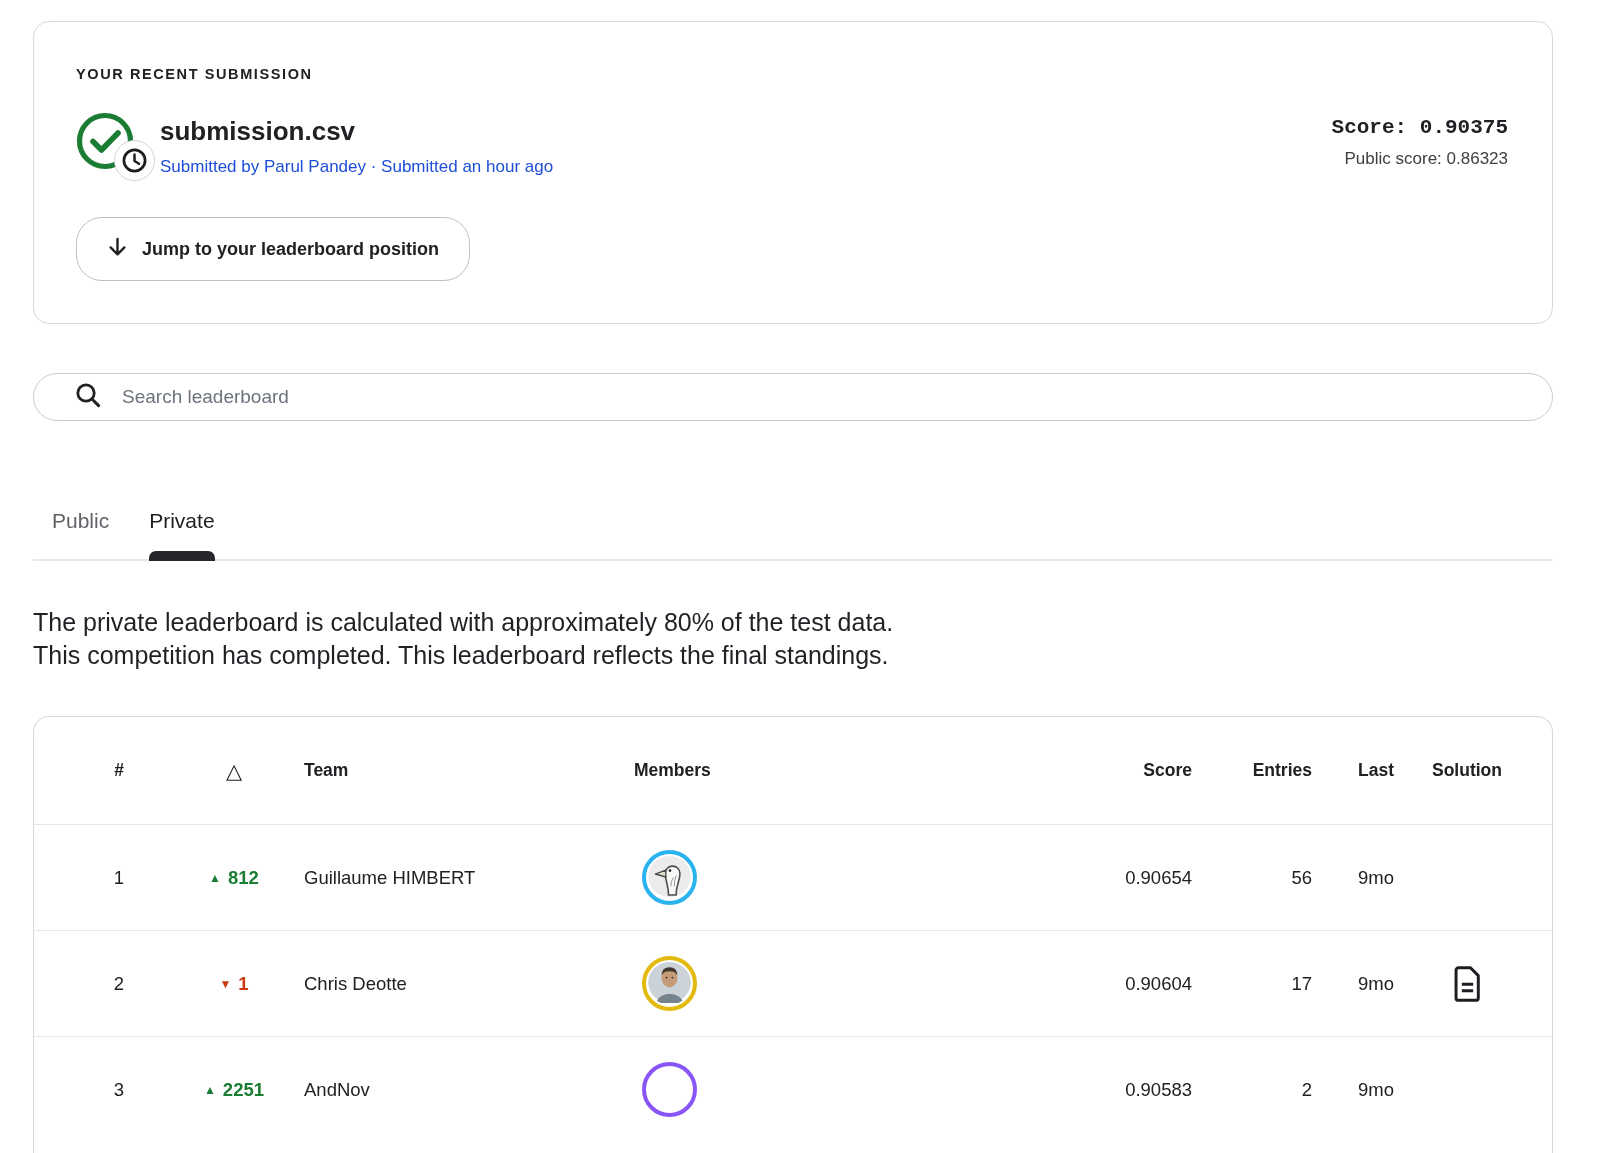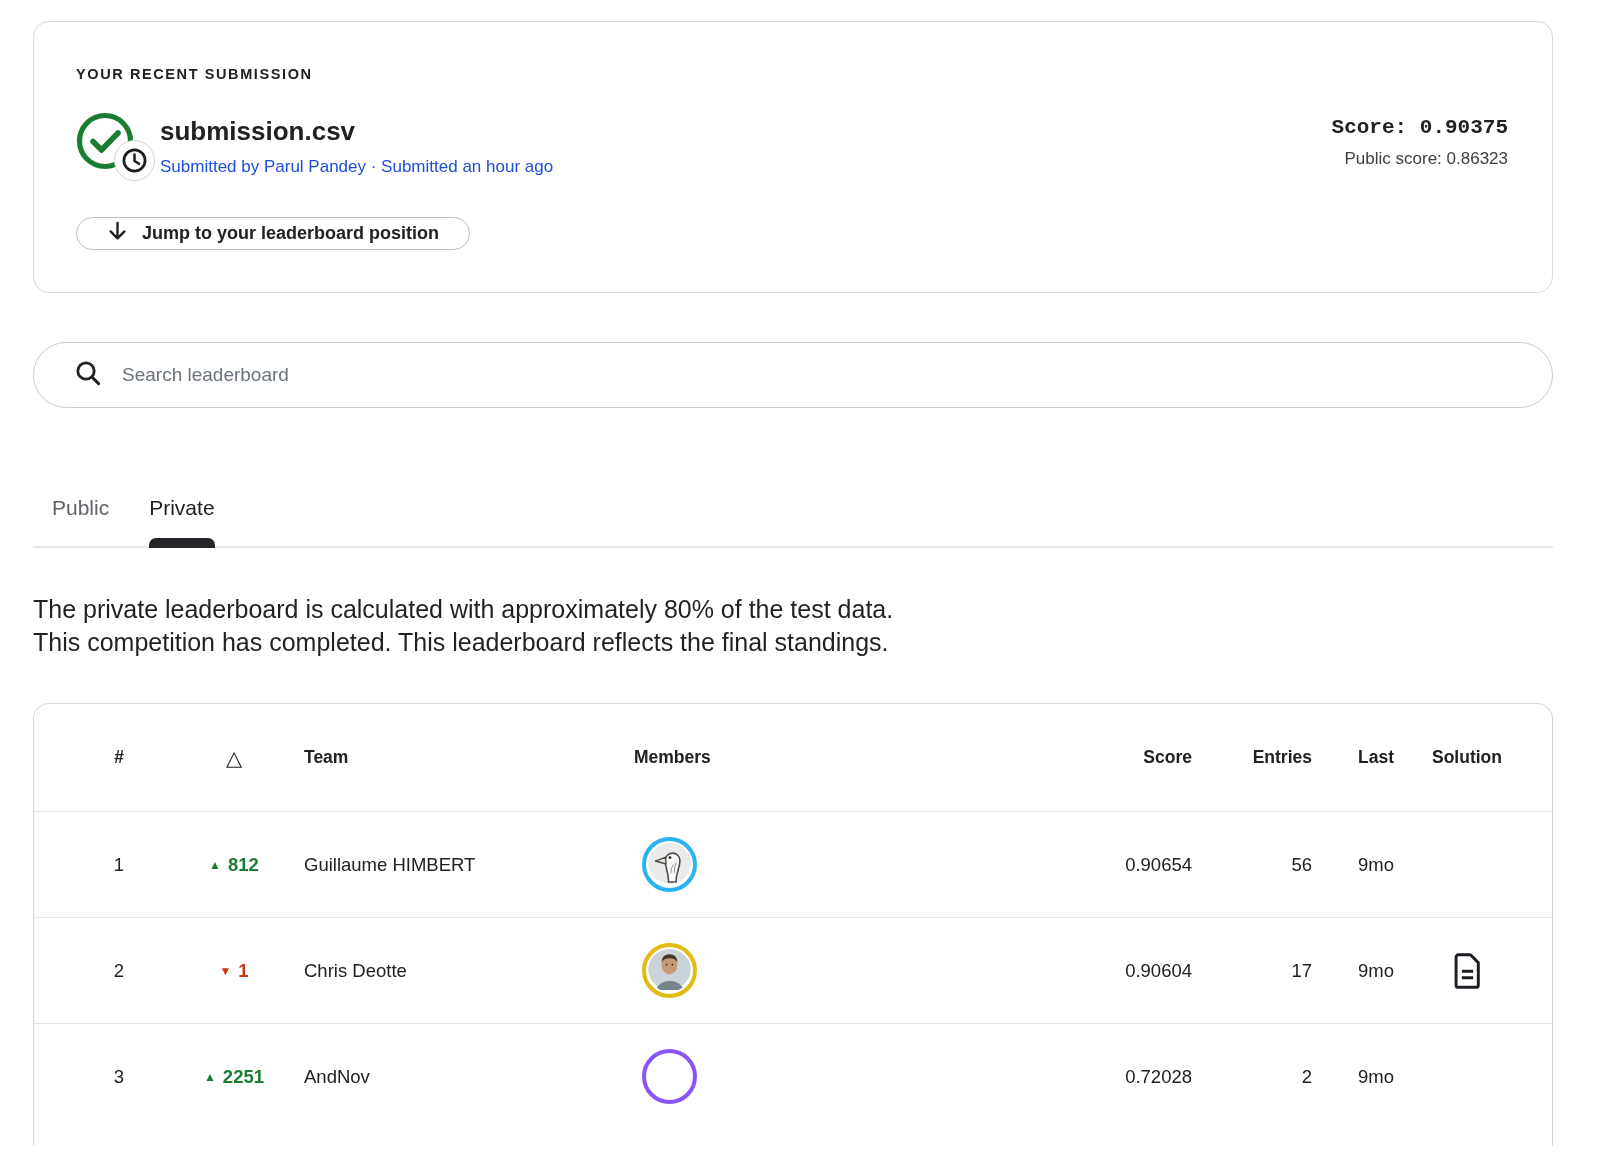--- a/index.html
+++ b/index.html
@@ -29,29 +29,29 @@
     display:flex; align-items:center; justify-content:center;
   }
   .sub-titles { margin-left:26px; margin-top:6px; flex:1 1 auto; }
   .sub-filename { font-size:26px; font-weight:700; margin-bottom:10px; }
   .sub-meta { font-size:17px; color:#1d4ed8; }
   .sub-scores { text-align:right; margin-top:6px; white-space:nowrap; }
   .score-main { font-size:21px; font-weight:700; margin-bottom:10px;font-family:Liberation Mono, monospace; }
   .score-public { font-size:17px; color:#3c4043; }
   .jump-btn {
     margin-top:40px; display:inline-flex; align-items:center; gap:14px;
-    height:33px; padding:0 30px; background:#fff;
+    height:64px; padding:0 30px; background:#fff;
     border:1px solid #bdc1c6; border-radius:26px;
     font-family:inherit; font-size:18px; font-weight:700; color:#202124;
     cursor:pointer;
   }
 
   
   .search-bar {
-    margin-top:49px; height:66px; border:1px solid #c9cdd1; border-radius:33px;
+    margin-top:49px; height:48px; border:1px solid #c9cdd1; border-radius:33px;
     display:flex; align-items:center; padding:0 24px 0 40px; gap:20px;
   }
   .search-bar input {
     border:none; outline:none; flex:1; font-family:inherit;
     font-size:19px; color:#202124; background:transparent;
   }
   .search-bar input::placeholder { color:#6b737c; opacity:1; }
 
   
   .tabs {
@@ -264,21 +264,21 @@
     </div>
     <div class="c-team">AndNov</div>
     <div class="c-members">
       <div class="avatar-ring" style="border-color: rgb(138, 85, 247);">
         <div class="avatar-img">
 
           <span></span>
         </div>
       </div>
     </div>
-    <div class="c-score">0.72028</div>
+    <div class="c-score">0.90583</div>
     <div class="c-entries">2</div>
     <div class="c-last">9mo</div>
     <div class="c-solution">
       
     </div>
   </div>
 </div>
   </section>
 
 </div>

